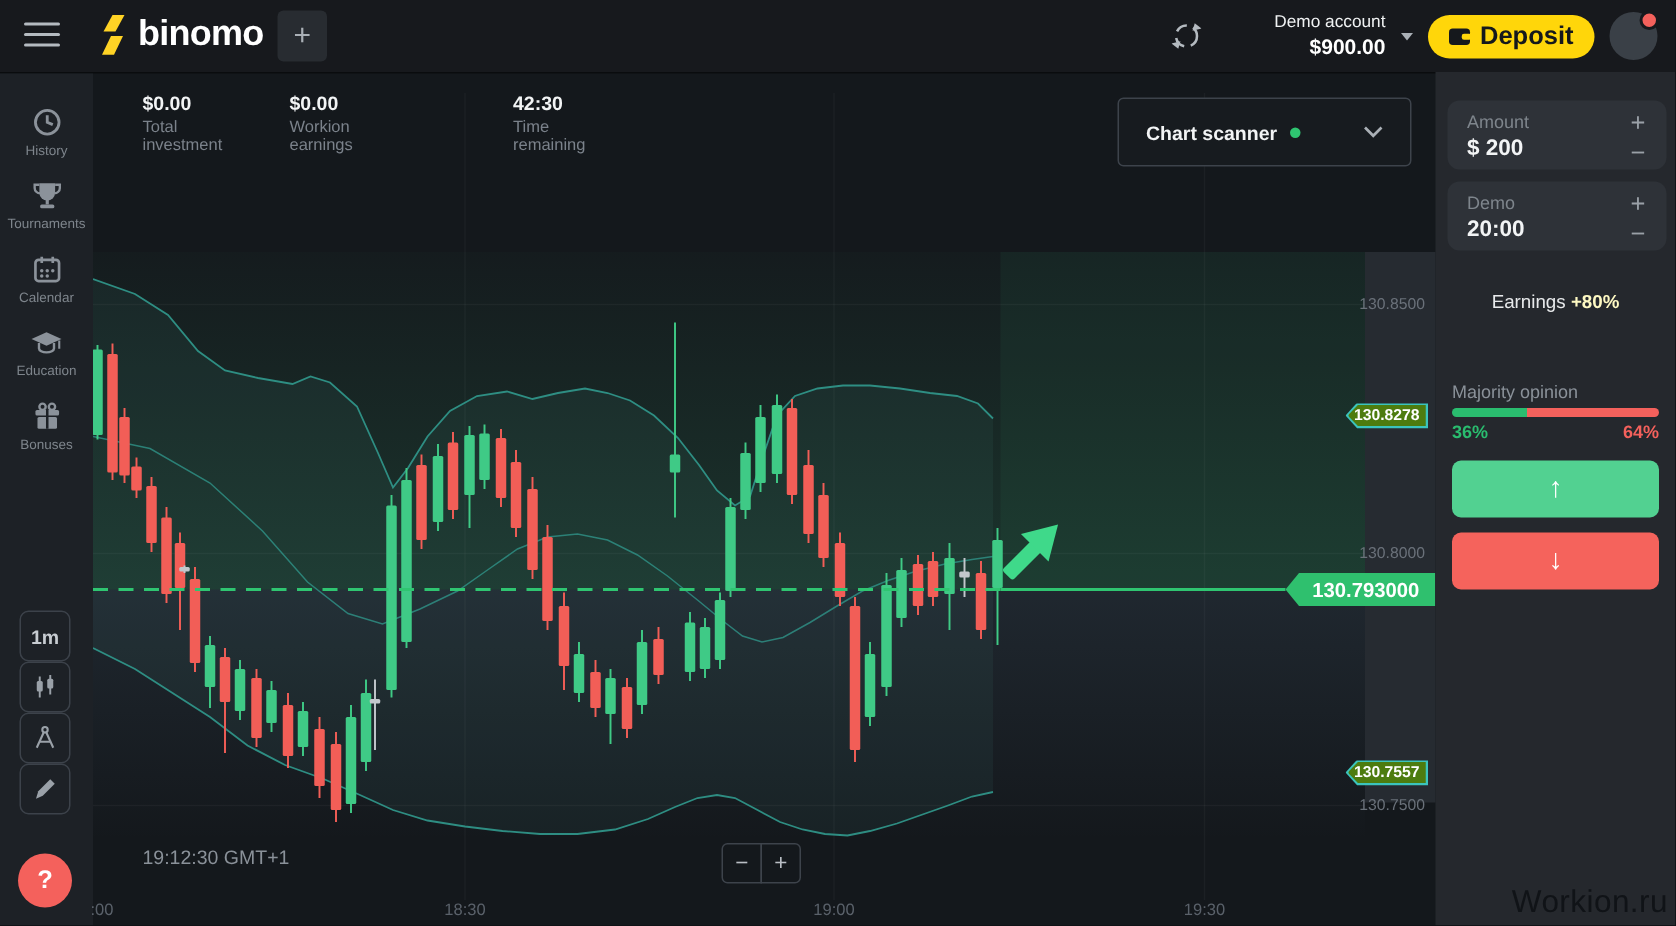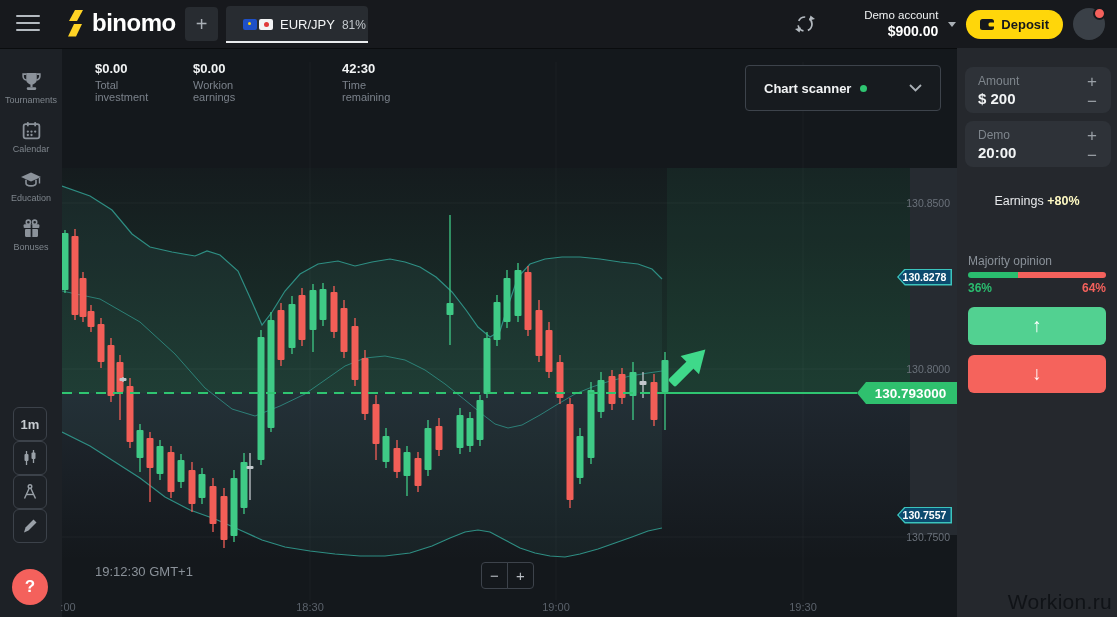--- a/index.html
+++ b/index.html
@@ -23,21 +23,21 @@
   .flag-jp{background:#f2f3f4;position:relative;margin-left:2px;}
   .flag-jp i{position:absolute;left:4.5px;top:3px;width:5px;height:5px;border-radius:50%;background:#e03a3a;}
   .pair{font-size:13px;color:#f2f4f5;}
   .payout{font-size:12px;color:#c3c8cd;margin-left:auto;}
   .tb-right{position:absolute;right:12px;top:0;height:48px;display:flex;align-items:center;gap:10px;}
   .account{display:flex;flex-direction:column;align-items:flex-end;line-height:1.2;}
   .acct-type{font-size:11.5px;color:#f0f2f3;margin-left:39px;}
   .acct-bal{font-size:14px;font-weight:bold;color:#fff;}
   .caret{width:0;height:0;border-left:4px solid transparent;border-right:4px solid transparent;border-top:5px solid #aab0b6;}
   .deposit{height:29px;background:#ffd60a;border-radius:15px;display:flex;align-items:center;gap:6px;
-           padding:0 14px;color:#15181c;font-size:13px;font-weight:bold;cursor:pointer;}
+           padding:0 14px;color:#15181c;font-size:17px;font-weight:bold;cursor:pointer;}
   .avatar{position:relative;width:32px;height:32px;border-radius:50%;background:#3a4047;}
   .avatar i{position:absolute;right:-1px;top:-1px;width:9px;height:9px;border-radius:50%;background:#f4615c;border:2px solid #17191d;}
   
   .sidebar{position:absolute;left:0;top:49px;width:62px;height:568px;background:#1d2126;}
   .nav{position:absolute;top:14px;left:0;width:62px;display:flex;flex-direction:column;}
   .nav-item{height:49px;display:flex;flex-direction:column;align-items:center;justify-content:center;cursor:pointer;}
   .nav-item svg{display:block;}
   .nav-label{font-size:9px;color:#7e858c;margin-top:3px;}
   .tools{position:absolute;left:13px;top:358px;display:flex;flex-direction:column;gap:0;}
   .tool-btn{width:34px;height:34px;border:1px solid #3c424a;border-radius:6px;box-sizing:border-box;
@@ -66,21 +66,21 @@
   .zoomctl{position:absolute;left:419px;top:514px;display:flex;}
   .zbtn{width:27px;height:27px;border:1px solid #3d434b;box-sizing:border-box;display:flex;align-items:center;
         justify-content:center;color:#b9bec4;font-size:15px;cursor:pointer;}
   .zbtn:first-child{border-radius:4px 0 0 4px;}
   .zbtn:last-child{border-radius:0 4px 4px 0;margin-left:-1px;}
   
   .xtick{position:absolute;top:601px;width:44px;text-align:center;font-size:11px;color:#5a616a;}
   .ytick{position:absolute;right:167px;font-size:10.5px;color:#6a717a;}
   .ttag{position:absolute;left:897px;width:55px;height:17px;
         clip-path:polygon(0 50%,14% 0,100% 0,100% 100%,14% 100%);background:#3bc4bd;}
-  .ttag-in{position:absolute;left:1.5px;top:1.5px;right:1.5px;bottom:1.5px;background:#0c4a6e;
+  .ttag-in{position:absolute;left:1.5px;top:1.5px;right:1.5px;bottom:1.5px;background:#4d7c0f;
            clip-path:polygon(0 50%,13% 0,100% 0,100% 100%,13% 100%);
            display:flex;align-items:center;justify-content:center;font-size:10.5px;font-weight:bold;color:#fff;}
   .price-tag{position:absolute;left:857px;top:382px;width:100px;height:22px;background:#2fc06e;
              clip-path:polygon(0 50%,9% 0,100% 0,100% 100%,9% 100%);
              display:flex;align-items:center;justify-content:center;padding-left:7px;box-sizing:border-box;
              font-size:13.5px;font-weight:bold;color:#fff;}
   
   .panel{position:absolute;left:957px;top:48px;width:160px;height:569px;background:#25282d;}
   .inbox{position:absolute;left:8px;width:146px;height:46px;background:#2e3238;border-radius:8px;box-sizing:border-box;}
   .inbox-label{position:absolute;left:13px;top:7px;font-size:12px;color:#7e858c;}
@@ -114,36 +114,20 @@
         <span></span>
       </div>
   <div class="logo">
     <svg width="20" height="27" viewBox="0 0 20 27">
       <polygon points="9,0 17,0 11,11 3,11" fill="#ffd325"></polygon>
       <polygon points="9,14 17,14 11,26.5 3,26.5" fill="#ffd325" transform="translate(-1,0)"></polygon>
     </svg>
     <span class="logo-text">binomo</span>
   </div>
   <div class="plus-tab">+</div>
-  <div class="instr-tab">
-    <svg class="chev icon-gray" width="10" height="6" viewBox="0 0 10 6">
-      <polyline points="1,1 5,5 9,1" fill="none" stroke="#aab0b6" stroke-width="1.6"></polyline>
-    </svg>
-    <span class="flagwrap">
-      <span class="flag flag-eu">
-            <i></i>
-          </span>
-      <span class="flag flag-jp">
-            <i></i>
-          </span>
-    </span>
-    <span class="pair">EUR/JPY</span>
-    <span class="payout">81%</span>
-    <span class="instr-underline"></span>
-  </div>
   <div class="tb-right">
     <svg width="20" height="20" viewBox="0 0 20 20">
       <circle cx="10" cy="10" r="7" fill="none" stroke="#b4bac0" stroke-width="1.7" stroke-dasharray="8 4.5"></circle>
       <polygon points="15.5,1.5 20,5 14,6.5" fill="#b4bac0"></polygon>
       <polygon points="4.5,18.5 0,15 6,13.5" fill="#b4bac0"></polygon>
     </svg>
     <div class="account">
       <span class="acct-type">Demo account</span>
       <span class="acct-bal">$900.00</span>
     </div>
@@ -156,20 +140,27 @@
       <span>Deposit</span>
     </div>
     <div class="avatar">
           <i></i>
         </div>
   </div>
 </div>
 
 <div class="sidebar">
   <div class="nav">
+    <div class="nav-item">
+      <svg width="21" height="21" viewBox="0 0 20 20">
+        <circle cx="10" cy="10" r="7.5" fill="none" stroke="#8b929a" stroke-width="1.8"></circle>
+        <polyline points="10,5.5 10,10 13.5,11.5" fill="none" stroke="#8b929a" stroke-width="1.8"></polyline>
+      </svg>
+      <span class="nav-label">History</span>
+    </div>
     <div class="nav-item">
       <svg width="21" height="21" viewBox="0 0 20 20">
         <path d="M5 2 h10 v6 a5 5 0 0 1 -10 0 Z" fill="#8b929a"></path>
         <path d="M5 3 H2 v2 a3.5 3.5 0 0 0 3.5 3.5 M15 3 h3 v2 a3.5 3.5 0 0 1 -3.5 3.5" fill="none" stroke="#8b929a" stroke-width="1.5"></path>
         <rect x="9" y="12" width="2" height="3.5" fill="#8b929a"></rect>
         <rect x="5.5" y="15.5" width="9" height="2.5" rx="1" fill="#8b929a"></rect>
       </svg>
       <span class="nav-label">Tournaments</span>
     </div>
     <div class="nav-item">

